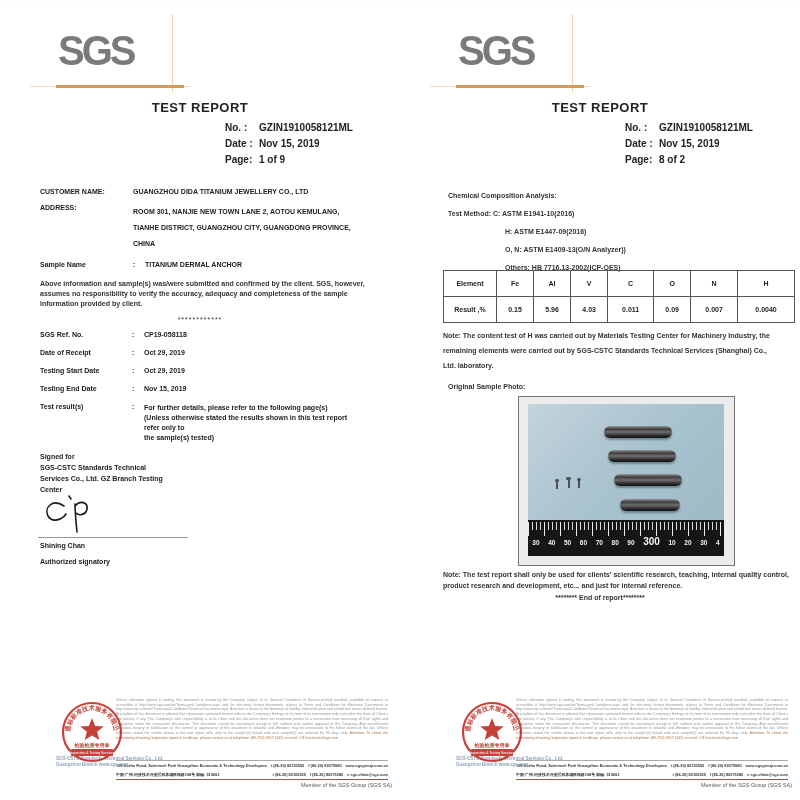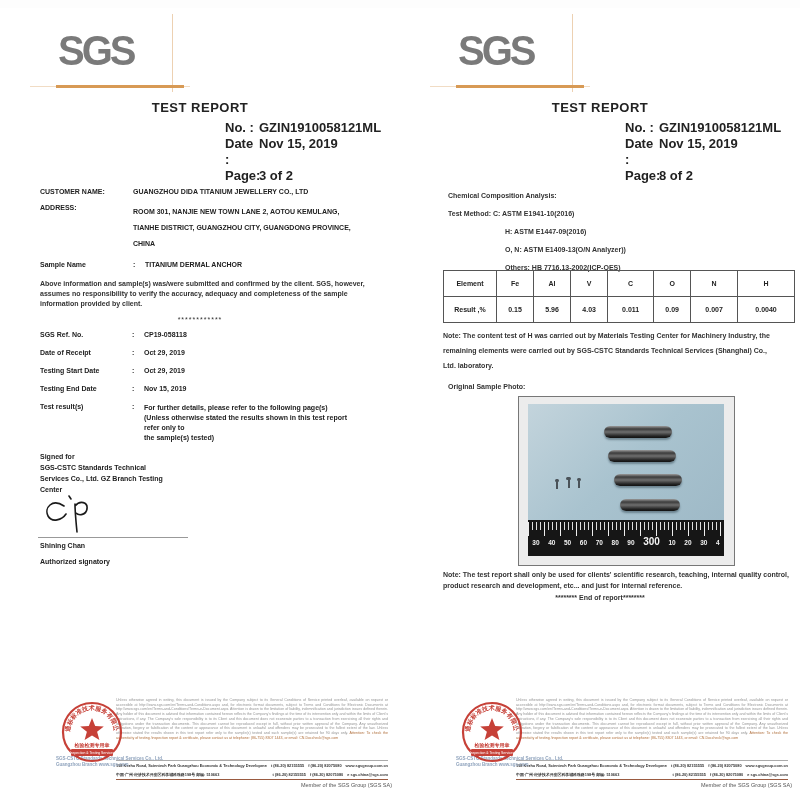--- a/index.html
+++ b/index.html
@@ -10,21 +10,21 @@
   }
   .page{position:absolute;top:8px;width:400px;height:795px;background:#fff;}
   #page1{left:0;} #page2{left:400px;}
 
   
   .logo{position:absolute;left:58px;top:20px;font-size:40px;font-weight:bold;color:#7a7a7a;letter-spacing:-3px;transform:scaleY(1.05);}
   .logo-underline{position:absolute;left:56px;top:77px;width:128px;height:3px;background:#d89a55;}
   .reg-mark-v{position:absolute;left:172px;top:6px;width:1px;height:78px;background:rgba(216,154,85,.45);}
   .reg-mark-h{position:absolute;left:30px;top:78px;width:160px;height:1px;background:rgba(216,154,85,.35);}
   .report-title{position:absolute;left:0;top:92px;width:100%;text-align:center;font-size:13px;font-weight:bold;letter-spacing:.5px;}
-  .meta{position:absolute;left:225px;top:112px;font-size:13px;font-weight:bold;line-height:16px;}
+  .meta{position:absolute;left:225px;top:112px;font-size:10px;font-weight:bold;line-height:16px;}
   .meta-row{display:flex;}
   .meta-label{width:34px;}
   .meta-val{white-space:nowrap;text-align:right;}
 
   
   .p1row{position:absolute;font-size:7px;font-weight:bold;}
   .lbl{display:inline-block;}
   .para{position:absolute;left:40px;width:332px;font-size:7px;line-height:10px;font-weight:bold;color:#333;}
   .sep{position:absolute;left:0;width:100%;text-align:center;font-size:7px;letter-spacing:1px;color:#333;}
   .field{position:absolute;left:40px;font-size:7px;font-weight:bold;display:flex;}
@@ -79,21 +79,21 @@
     <div class="meta-row">
         <span class="meta-label">No.  :</span>
         <span class="meta-val">GZIN1910058121ML</span>
       </div>
     <div class="meta-row">
         <span class="meta-label">Date :</span>
         <span class="meta-val">Nov 15, 2019</span>
       </div>
     <div class="meta-row">
         <span class="meta-label">Page:</span>
-        <span class="meta-val">3 of 2</span>
+        <span class="meta-val">1 of 9</span>
       </div>
   </div>
 
   <div class="p1row" style="left:40px;top:180px;">
     <span class="lbl" style="width:93px;">CUSTOMER NAME:</span><span>GUANGZHOU DIDA TITANIUM JEWELLERY CO., LTD</span>
   </div>
   <div class="p1row" style="left:40px;top:196px;">
     <span class="lbl" style="width:93px;vertical-align:top;">ADDRESS:</span><span style="display:inline-block;line-height:16px;"><span>ROOM 301, NANJIE NEW TOWN LANE 2, AOTOU KEMULANG,</span><br><span>TIANHE DISTRICT, GUANGZHOU CITY, GUANGDONG PROVINCE,</span><br><span>CHINA</span></span>
   </div>
   <div class="p1row" style="left:40px;top:253px;">

